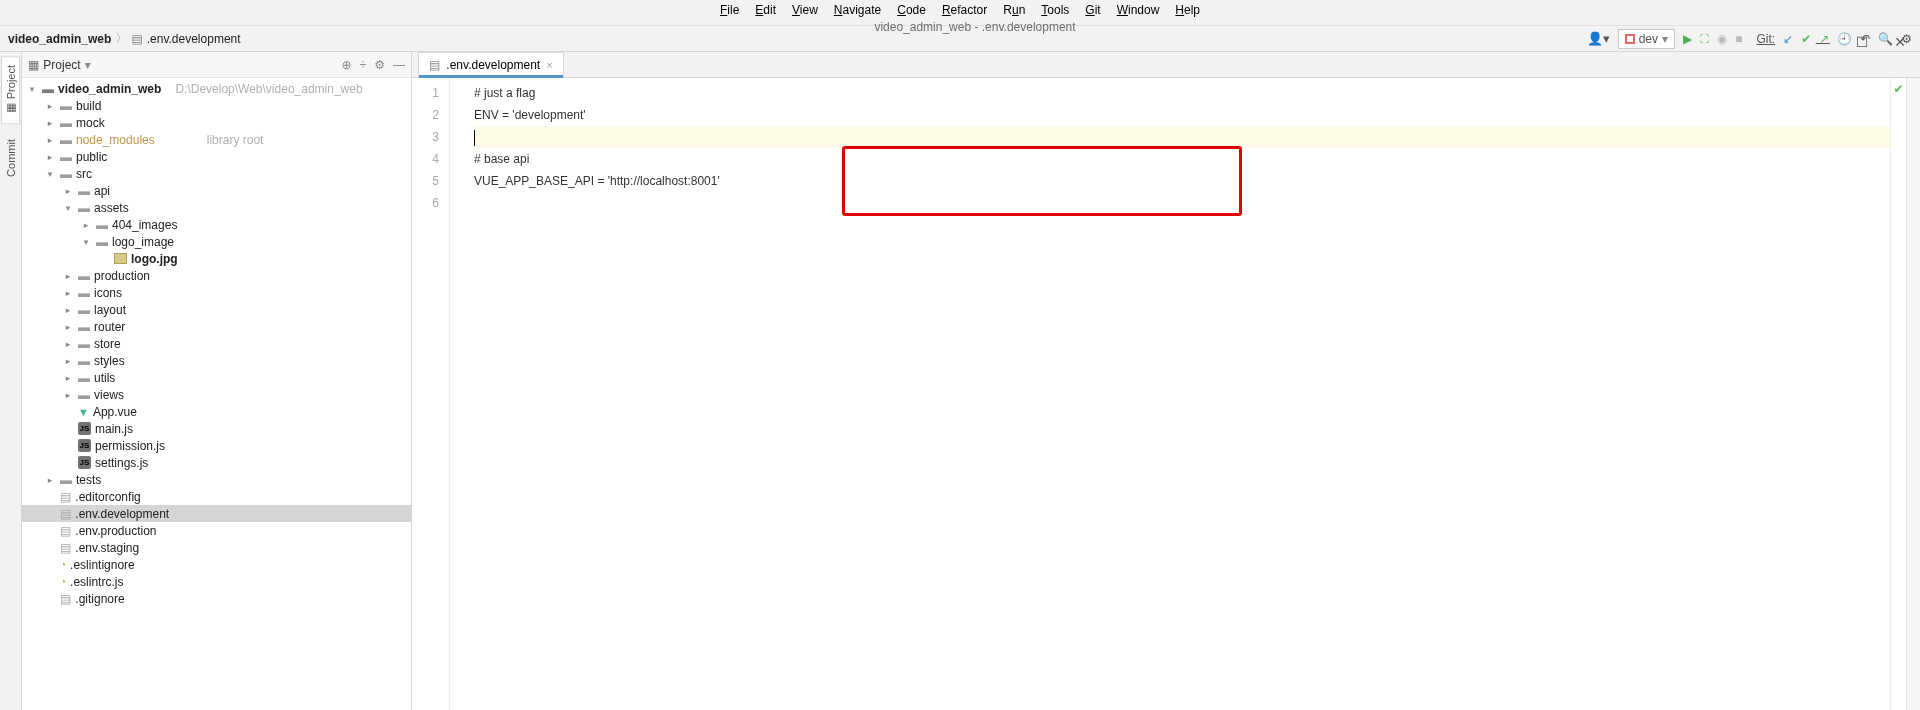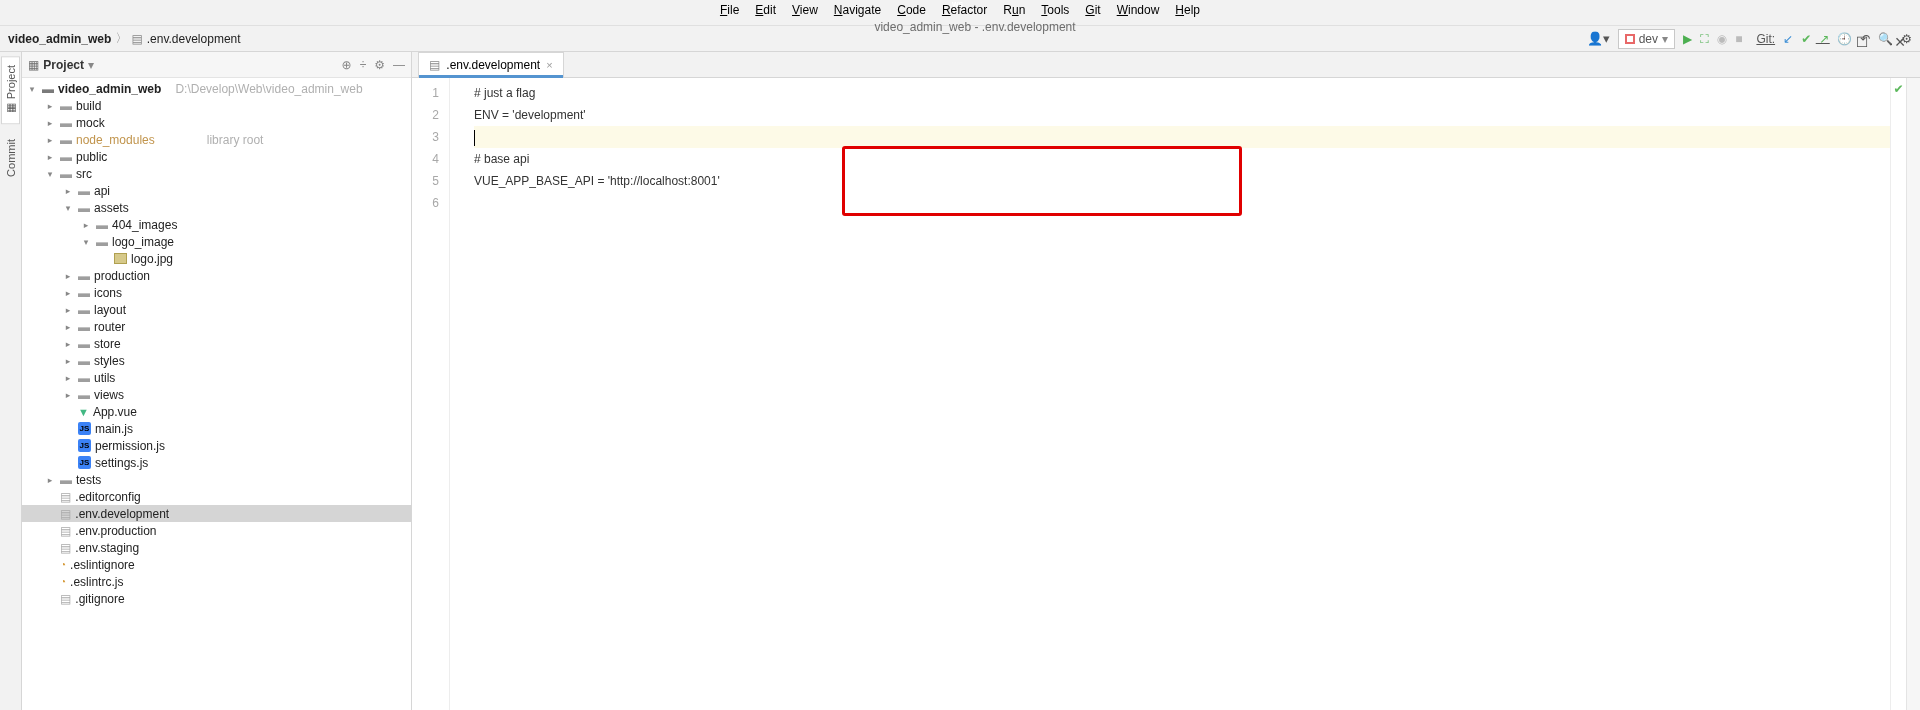--- a/index.html
+++ b/index.html
@@ -26,30 +26,30 @@
 .nav-icons .dim { color:#bbb; }
 .nav-icons .git-label { color:#555; margin-left:6px;text-decoration:underline;}
 .nav-icons .gitblue { color:#3d8fd6; }
 .nav-icons .gitgreen { color:#5cb85c; }
 .main { display:flex; height: calc(710px - 52px); }
 .left-gutter { width:22px; background:#f2f2f2; border-right:1px solid #d6d6d6; display:flex; flex-direction:column; align-items:center; padding-top:4px; gap:2px;}
 .left-gutter .tab-v { writing-mode: vertical-rl; transform: rotate(180deg); padding:8px 2px; background:#fff; border:1px solid #d6d6d6; font-size:11px; color:#555; cursor:default;}
 .project-panel { width:390px; background:#fff; border-right:1px solid #d6d6d6; display:flex; flex-direction:column; }
 .project-hdr { height:26px; border-bottom:1px solid #e4e4e4; display:flex; align-items:center; padding:0 6px; background:#f6f6f6;}
 .project-hdr .fld-icon { color:#6d6d6d; margin-right:4px;}
-.project-hdr .lbl { font-weight:bold; color:#333;}
+.project-hdr .lbl { font-weight:normal; color:#333;}
 .project-hdr .dd { color:#888; margin-left:4px;}
 .project-hdr .sp { flex:1; }
 .project-hdr .ico { color:#888; margin-left:8px; cursor:default;}
 .tree { flex:1; overflow:auto; padding:2px 0 10px 0; color:#222;}
 .tree .row { height:17px; display:flex; align-items:center; gap:4px; padding-left:0; cursor:default; }
 .tree .arrow { width:12px; display:inline-flex; justify-content:center; color:#888; font-size:9px;}
 .tree .ico-folder { color:#9e9e9e; }
 .tree .ico-folder-dark { color:#7a7a7a; }
-.tree .ico-js { width:13px; height:13px; background:#3b82f6; border-radius:2px; display:inline-flex; align-items:center; justify-content:center; font-size:8px; font-weight:bold; color:#000;}
+.tree .ico-js { width:13px; height:13px; background:#737373; border-radius:2px; display:inline-flex; align-items:center; justify-content:center; font-size:8px; font-weight:bold; color:#000;}
 .tree .ico-vue { color:#42b883; font-size:11px;}
 .tree .ico-img { width:13px; height:11px; background:#d6c98a; border:1px solid #b0a050; display:inline-block;}
 .tree .ico-cfg { color:#aaa; }
 .tree .ico-dot { color:#d59a3a; font-size:10px;}
 .tree .node-modules { color:#c1944c;}
 .tree .lib-root { color:#b0b0b0; margin-left:4px;padding-left:44px;}
 .tree .path-dim { color:#b0b0b0; margin-left:10px;}
 .tree .row.selected { background:#d5d5d5; }
 .tree-wrap { position:relative; }
 .editor { flex:1; display:flex; flex-direction:column; background:#fff; }
@@ -191,21 +191,21 @@
           <div class="row" style="padding-left: 58px;">
             <span class="arrow">▸</span>
             <span class="ico-folder">▬</span> 
             <span>404_images</span>
           </div>
           <div class="row" style="padding-left: 58px;">
             <span class="arrow">▾</span>
             <span class="ico-folder">▬</span> 
             <span>logo_image</span>
           </div>
-          <div class="row" style="padding-left: 76px;">
+          <div class="row" style="padding-left: 76px; font-weight: bold;">
             <span class="arrow"></span>
             <span class="ico-img"></span> 
             <span>logo.jpg</span>
           </div>
           <div class="row" style="padding-left: 40px;">
             <span class="arrow">▸</span>
             <span class="ico-folder">▬</span> 
             <span>production</span>
           </div>
           <div class="row" style="padding-left: 40px;">

